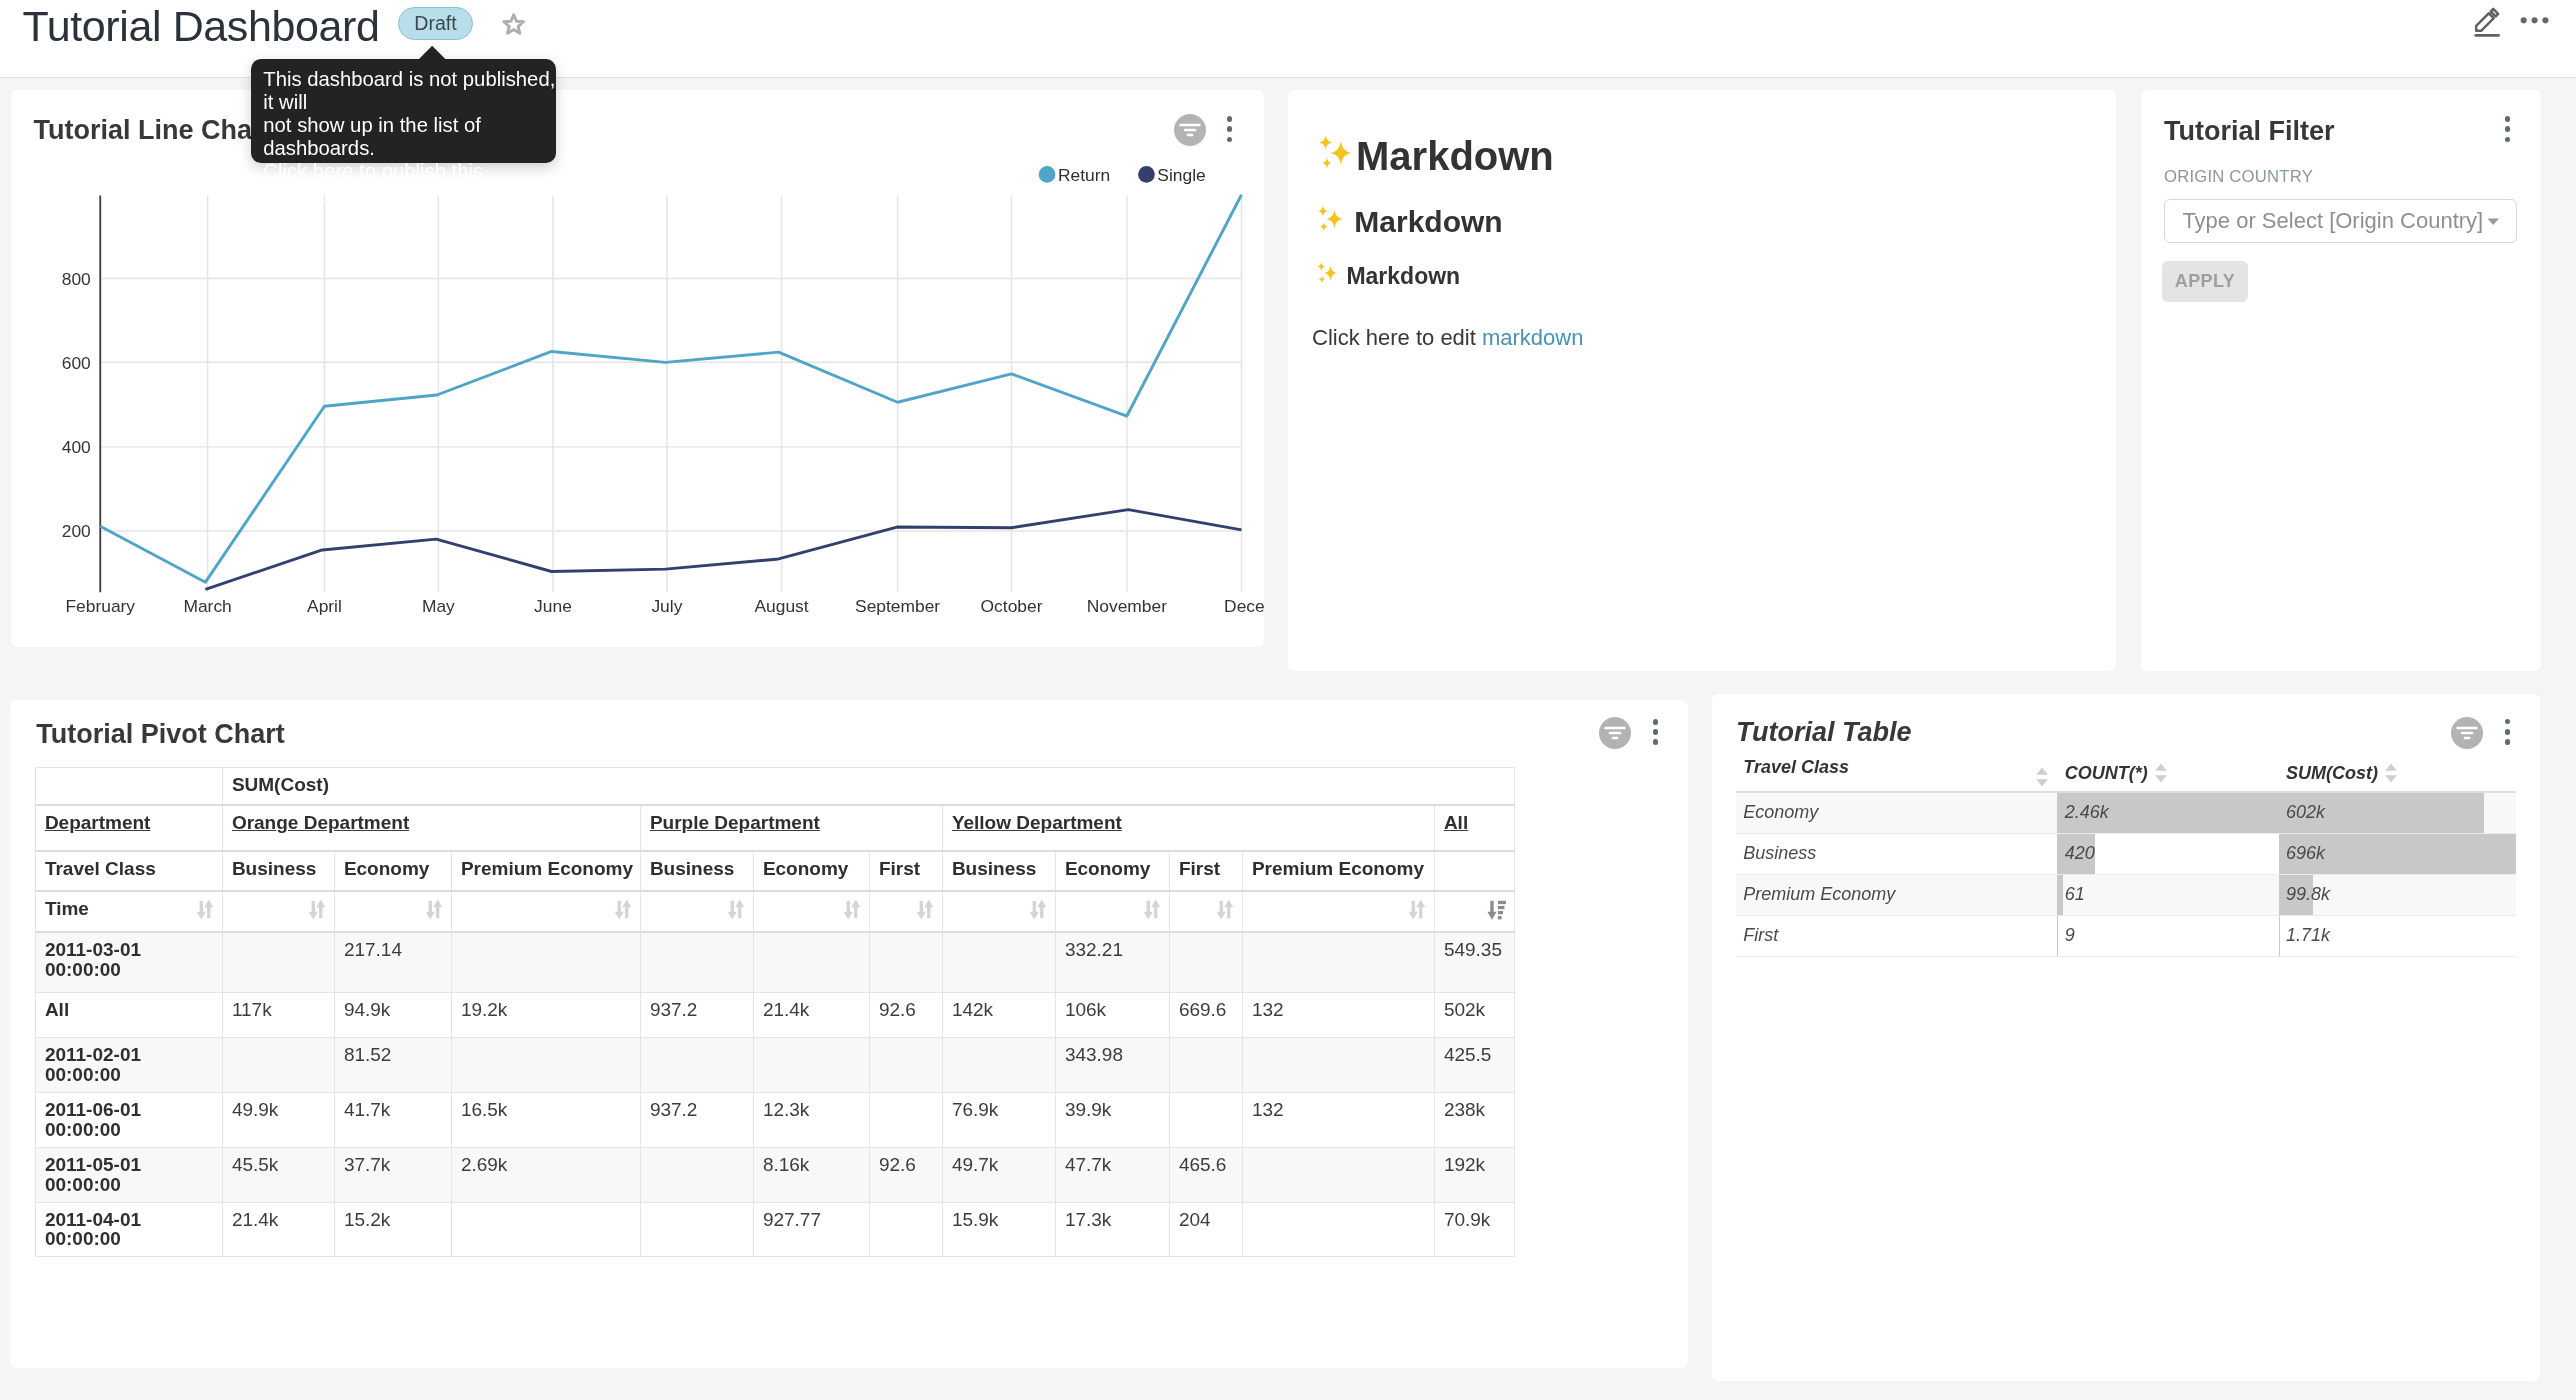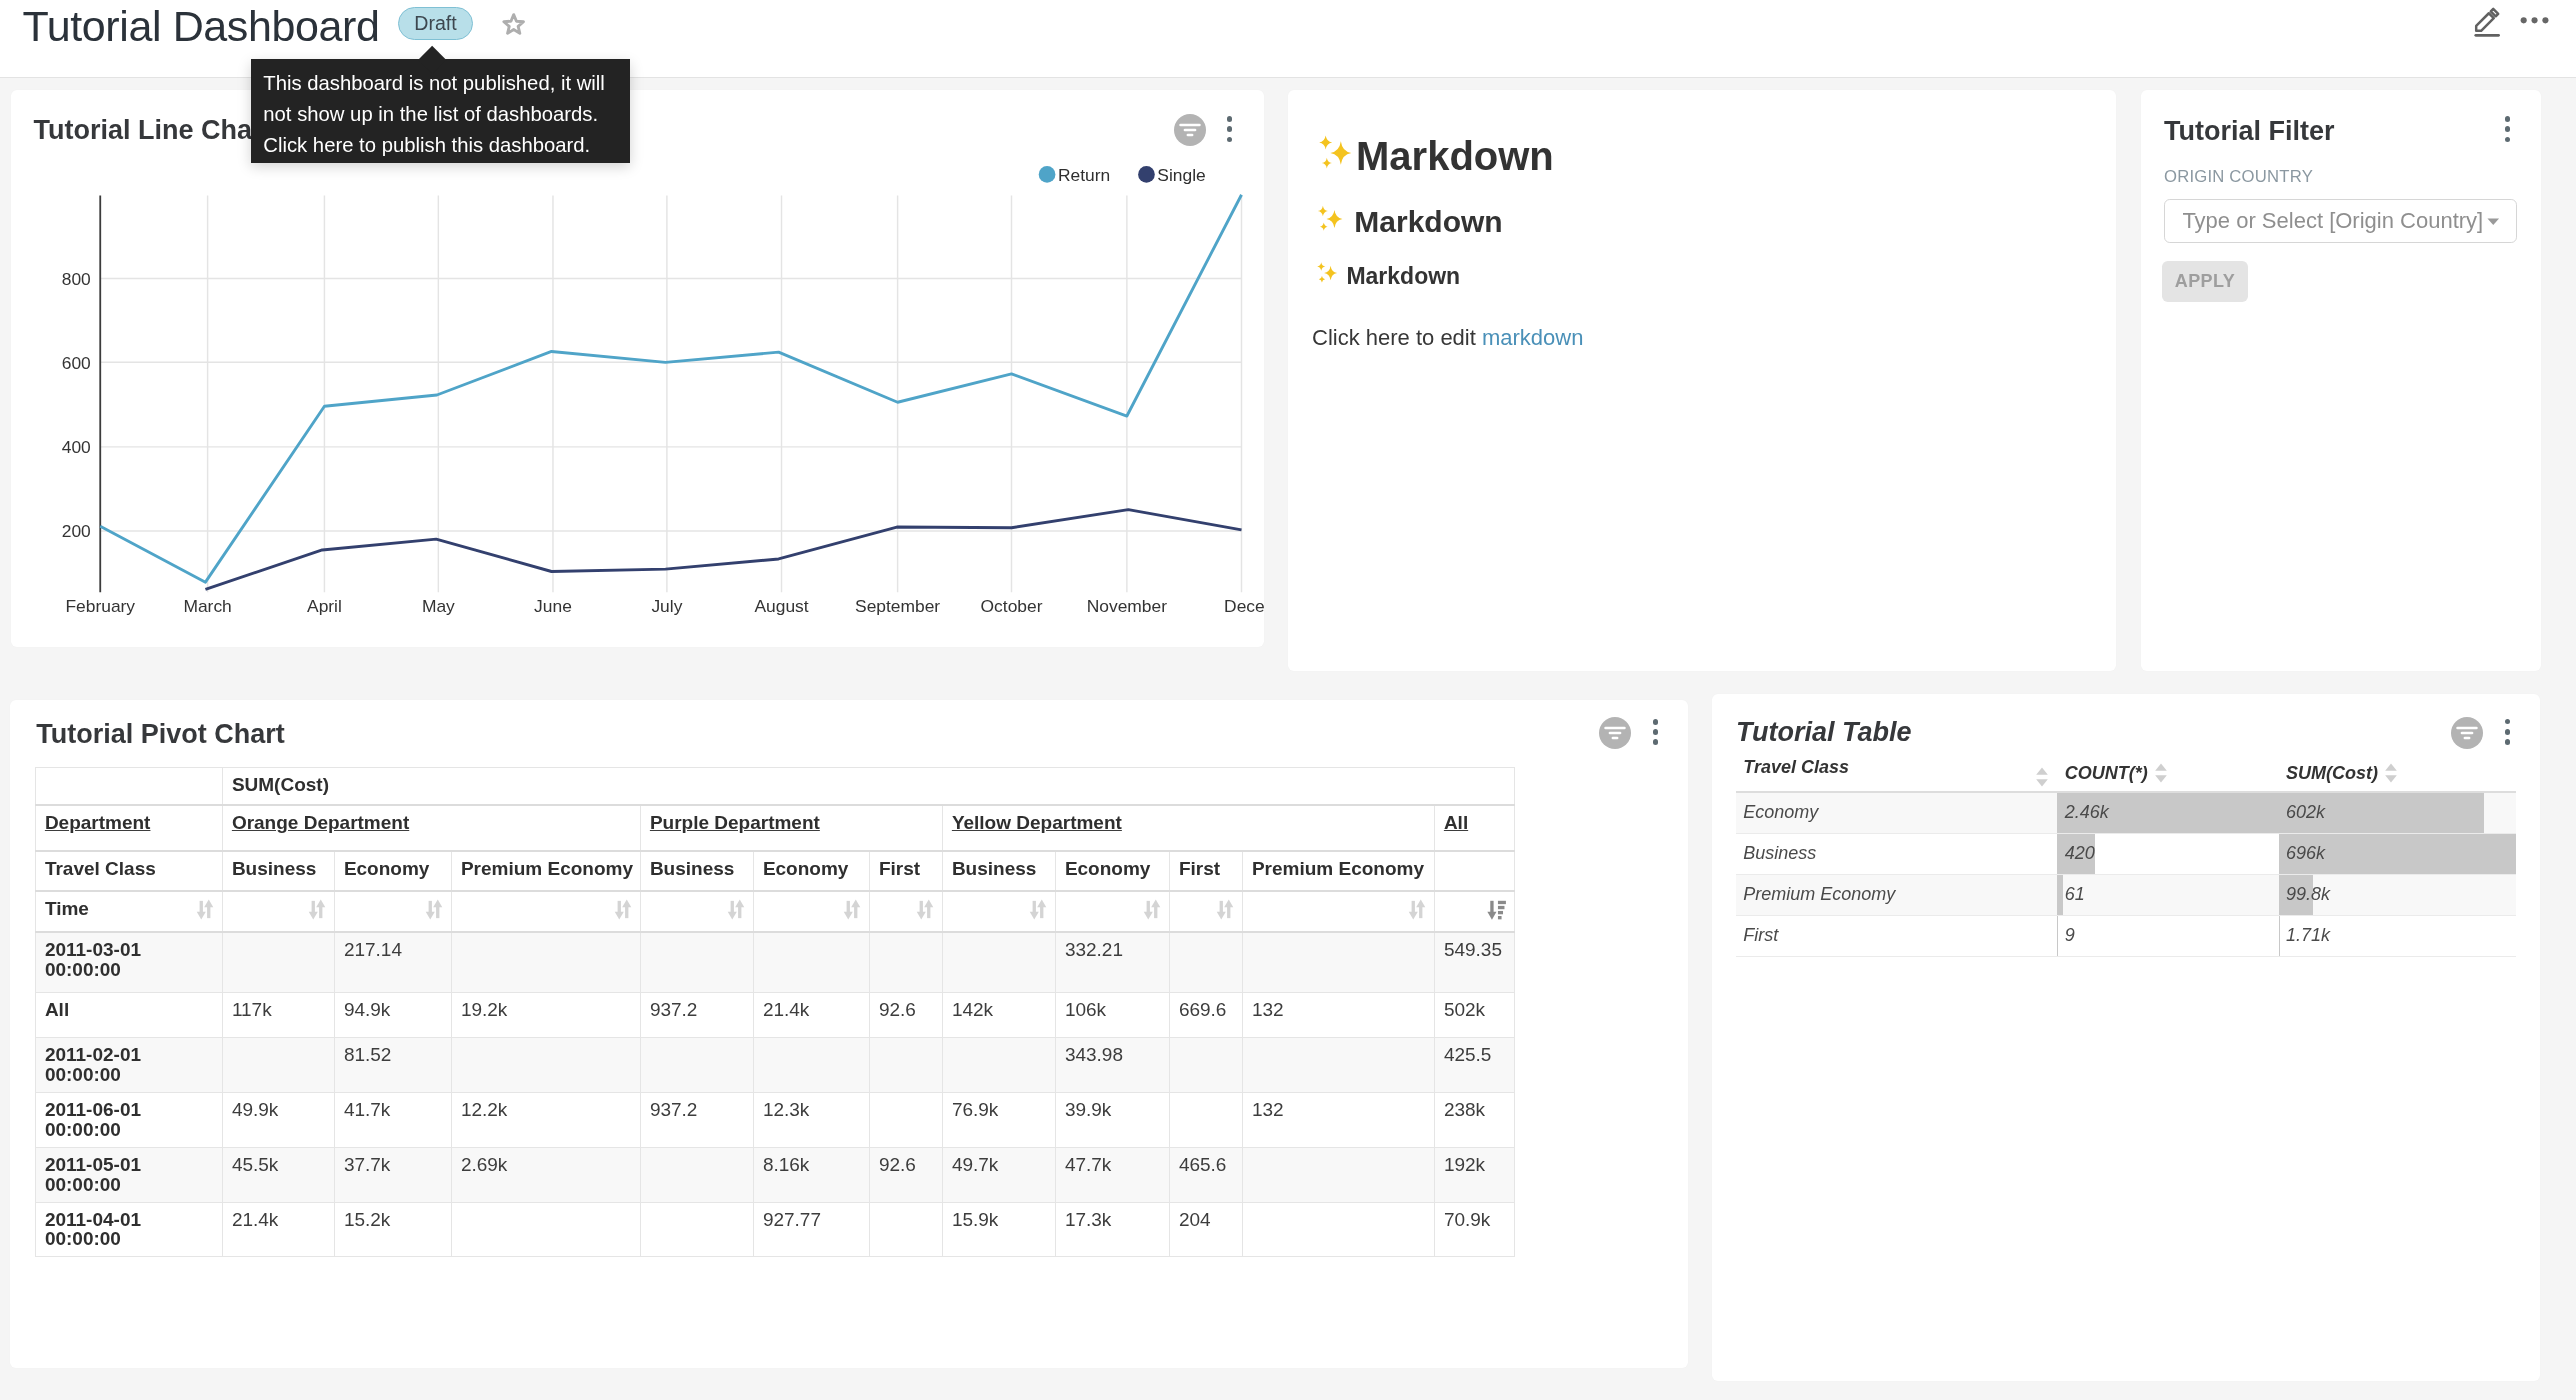--- a/index.html
+++ b/index.html
@@ -9,21 +9,21 @@
   .title { position:absolute; left:22.5px; top:0px; font-size:43px; font-weight:400; color:#2b323a; line-height:52px; letter-spacing:-0.4px;}
   .pill { position:absolute; left:398px; top:7.3px; width:75px; height:33px; background:#b8dfe9; border:1.5px solid #7fc0d4; border-radius:16.7px; color:#3d474f; font-size:19.6px; line-height:30px; text-align:center; }
   .card { position:absolute; background:#fff; border-radius:5.8px; box-shadow:0 0 1.5px rgba(0,0,0,0.04); }
   .cardtitle { position:absolute; font-size:27px; font-weight:700; color:#36383b; }
   .filtercircle { position:absolute; width:32px; height:32px; border-radius:50%; background:#b3b3b3; }
   .kebab { position:absolute; width:7.3px; height:32px; }
   .kebab i { position:absolute; left:1.5px; width:5.8px; height:5.8px; border-radius:50%; background:#5d6a71; }
   .kebab i:nth-child(1){top:2.2px;} .kebab i:nth-child(2){top:12.3px;} .kebab i:nth-child(3){top:22.5px;}
 
   
-  .tooltip { position:absolute; left:251px; top:59px; width:379px; height:104px; background:#232323; border-radius:0; color:#fff; font-size:20.3px; box-shadow:0 4.4px 13px rgba(0,0,0,0.18); line-height:31px; padding:9.4px 0 0 12.3px; z-index:50;}
+  .tooltip { position:absolute; left:251px; top:59px; width:305px; height:104px; background:#232323; border-radius:10px; color:#fff; font-size:20.3px; box-shadow:0 4.4px 13px rgba(0,0,0,0.18); line-height:23px; padding:9.4px 0 0 12.3px; z-index:50;}
   .tooltip .arrow { position:absolute; left:171px; top:-9.4px; width:20.3px; height:20.3px; background:#232323; transform:rotate(45deg); }
 
   
   .label-sm { position:absolute; font-size:16.7px; color:#8b98a1; letter-spacing:0.2px; }
   .selectbox { position:absolute; border:1.5px solid #d6d6d6; border-radius:5.8px; background:#fff; color:#8f8f8f; font-size:22px; }
   .applybtn { position:absolute; background:#e4e4e4; border-radius:5.8px; color:#9e9e9e; font-size:18px; font-weight:600; text-align:center; letter-spacing:0.4px;}
 
   
   table.pivot { border-collapse:collapse; table-layout:fixed; width:1477px; font-size:19px; color:#3d3d3d; }
   table.pivot td, table.pivot th { border:1.1px solid #e5e5e5; padding:7.3px 8.7px; line-height:19.6px; text-align:left; vertical-align:top; font-weight:400; overflow:hidden; white-space:nowrap;}
@@ -385,21 +385,21 @@
             <td></td>
             <td>343.98</td>
             <td></td>
             <td></td>
             <td>425.5</td>
           </tr>
       <tr style="height:54px;">
             <td class="hd">2011-06-01<br>00:00:00</td>
             <td>49.9k</td>
             <td>41.7k</td>
-            <td>12.2k</td>
+            <td>16.5k</td>
             <td>937.2</td>
             <td>12.3k</td>
             <td></td>
             <td>76.9k</td>
             <td>39.9k</td>
             <td></td>
             <td>132</td>
             <td>238k</td>
           </tr>
       <tr class="odd" style="height:54px;">

